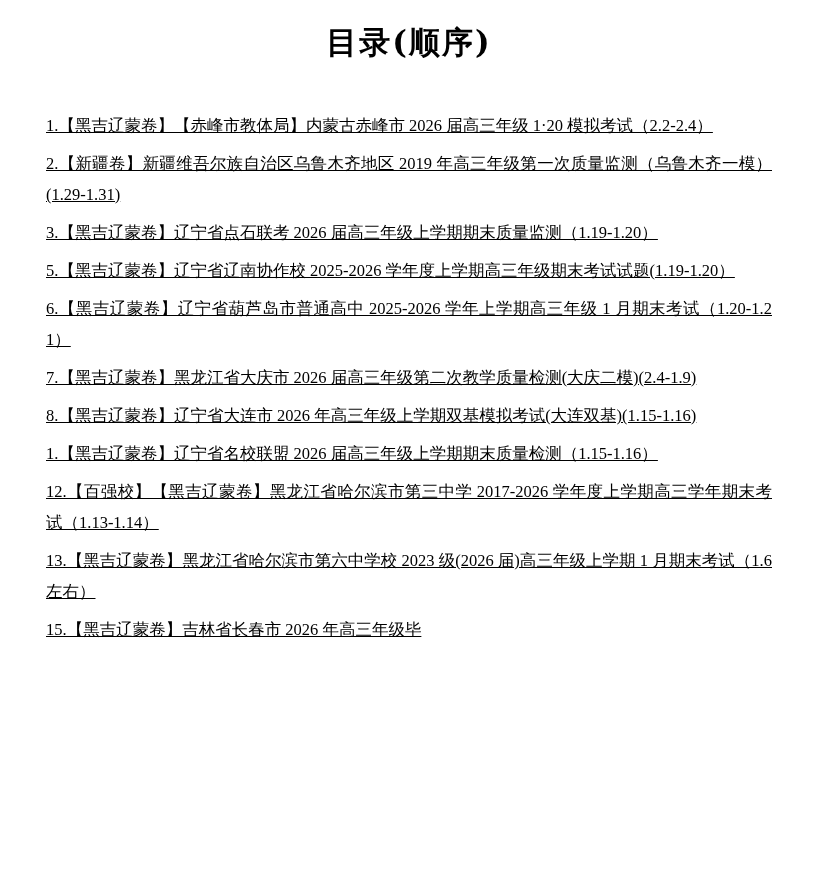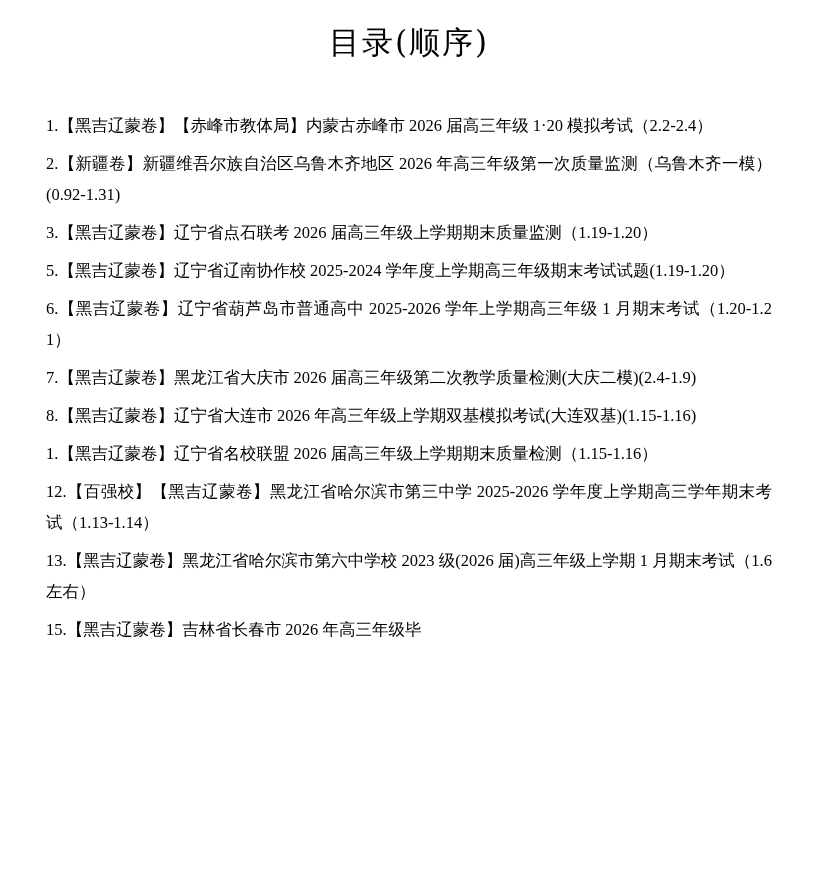--- a/index.html
+++ b/index.html
@@ -17,51 +17,52 @@
   .page {
     width: 818px;
     height: 893px;
     box-sizing: border-box;
     padding: 0 46px;
     position: relative;
   }
   .doc-title {
     text-align: center;
     font-size: 31px;
-    font-weight: normal;
+    font-weight: bold;
     letter-spacing: 2px;
     margin-top: 22px;
     margin-bottom: 9px;
     font-family: "DejaVu Serif", "Liberation Serif", serif;
   }
   .entries {
     margin-top: 46px;
+    text-decoration: underline;
   }
   .entry {
     font-size: 16.5px;
     line-height: 31px;
     text-align: justify;
     margin: 0 0 7px 0;
     word-break: break-all;
   }
   .entry:last-child {
     margin-bottom: 0;
   }
 </style>
 </head>
 <body>
 
 <div class="page">
   <h1 class="doc-title">目录(顺序)</h1>
   <div class="entries">
     <p class="entry">1.【黑吉辽蒙卷】【赤峰市教体局】内蒙古赤峰市 2026 届高三年级 1·20 模拟考试（2.2-2.4）</p>
-    <p class="entry">2.【新疆卷】新疆维吾尔族自治区乌鲁木齐地区 2026 年高三年级第一次质量监测（乌鲁木齐一模）(0.92-1.31)</p>
+    <p class="entry">2.【新疆卷】新疆维吾尔族自治区乌鲁木齐地区 2019 年高三年级第一次质量监测（乌鲁木齐一模）(1.29-1.31)</p>
     <p class="entry">3.【黑吉辽蒙卷】辽宁省点石联考 2026 届高三年级上学期期末质量监测（1.19-1.20）</p>
-    <p class="entry">5.【黑吉辽蒙卷】辽宁省辽南协作校 2025-2024 学年度上学期高三年级期末考试试题(1.19-1.20）</p>
+    <p class="entry">5.【黑吉辽蒙卷】辽宁省辽南协作校 2025-2026 学年度上学期高三年级期末考试试题(1.19-1.20）</p>
     <p class="entry">6.【黑吉辽蒙卷】辽宁省葫芦岛市普通高中 2025-2026 学年上学期高三年级 1 月期末考试（1.20-1.21）</p>
     <p class="entry">7.【黑吉辽蒙卷】黑龙江省大庆市 2026 届高三年级第二次教学质量检测(大庆二模)(2.4-1.9)</p>
     <p class="entry">8.【黑吉辽蒙卷】辽宁省大连市 2026 年高三年级上学期双基模拟考试(大连双基)(1.15-1.16)</p>
     <p class="entry">1.【黑吉辽蒙卷】辽宁省名校联盟 2026 届高三年级上学期期末质量检测（1.15-1.16）</p>
-    <p class="entry">12.【百强校】【黑吉辽蒙卷】黑龙江省哈尔滨市第三中学 2025-2026 学年度上学期高三学年期末考试（1.13-1.14）</p>
+    <p class="entry">12.【百强校】【黑吉辽蒙卷】黑龙江省哈尔滨市第三中学 2017-2026 学年度上学期高三学年期末考试（1.13-1.14）</p>
     <p class="entry">13.【黑吉辽蒙卷】黑龙江省哈尔滨市第六中学校 2023 级(2026 届)高三年级上学期 1 月期末考试（1.6 左右）</p>
     <p class="entry">15.【黑吉辽蒙卷】吉林省长春市 2026 年高三年级毕</p>
   </div>
 </div>
 
 </body></html>

